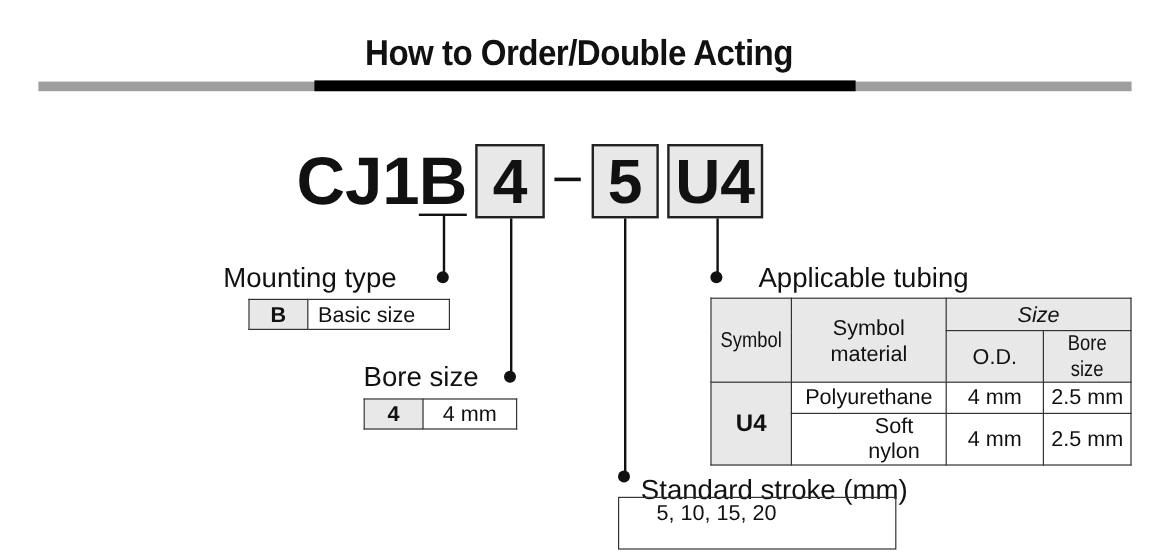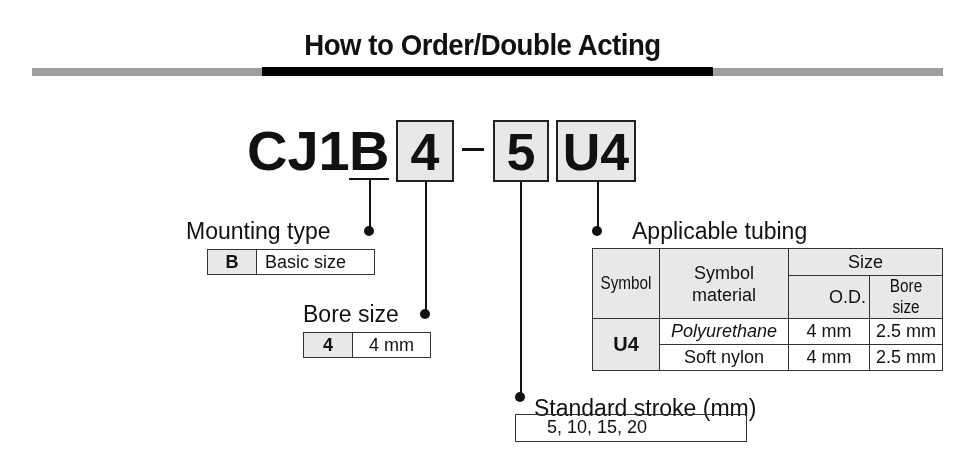--- a/index.html
+++ b/index.html
@@ -60,42 +60,42 @@
 <table class="abs small-tbl" style="left:303px; top:332px; width:128px;">
   <tbody>
       <tr>
     <td class="key" style="width:32px;">4</td>
     <td style="text-align:center;">4 mm</td>
   </tr>
 </tbody>
   </table>
 
 <div class="abs label" style="left:534px; top:395px;">Standard stroke (mm)</div>
-<div class="abs stroke-box" style="left:515px; top:414px; width:232px; height:28px;padding-left:31px;">5, 10, 15, 20</div>
+<div class="abs stroke-box" style="left:515px; top:414px; width:232px; height:44px;padding-left:31px;">5, 10, 15, 20</div>
 
 <div class="abs label" style="left:632px; top:218px;">Applicable tubing</div>
 <table class="abs tube-tbl" style="left:592px; top:248px; width:351px;">
   <tbody>
       <tr>
     <td class="hd" rowspan="2" style="width:60px; height:54px;"><span class="narrow">Symbol</span></td>
     <td class="hd" rowspan="2" style="width:122px; line-height:22px;">
       <div>Symbol</div>
       <div>material</div>
     </td>
-    <td class="hd" colspan="2" style="height:26px;">Size</td>
+    <td class="hd" colspan="2" style="height:26px;font-style:italic;">Size</td>
   </tr>
   <tr>
-    <td class="hd" style="width:74px; height:26px;text-align:right;">O.D.</td>
+    <td class="hd" style="width:74px; height:26px;">O.D.</td>
     <td class="hd" style="width:72px; padding:0;"><span class="narrow">Bore size</span></td>
   </tr>
   <tr>
     <td class="hd" rowspan="2" style="font-weight:bold; font-size:20px;">U4</td>
-    <td style="height:25px;font-style:italic;">Polyurethane</td>
+    <td style="height:25px;">Polyurethane</td>
     <td>4 mm</td>
     <td>2.5 mm</td>
   </tr>
   <tr>
-    <td style="height:25px;">Soft nylon</td>
+    <td style="height:25px;padding-left:45px;">Soft nylon</td>
     <td>4 mm</td>
     <td>2.5 mm</td>
   </tr>
 </tbody>
   </table>
 
 </body></html>

